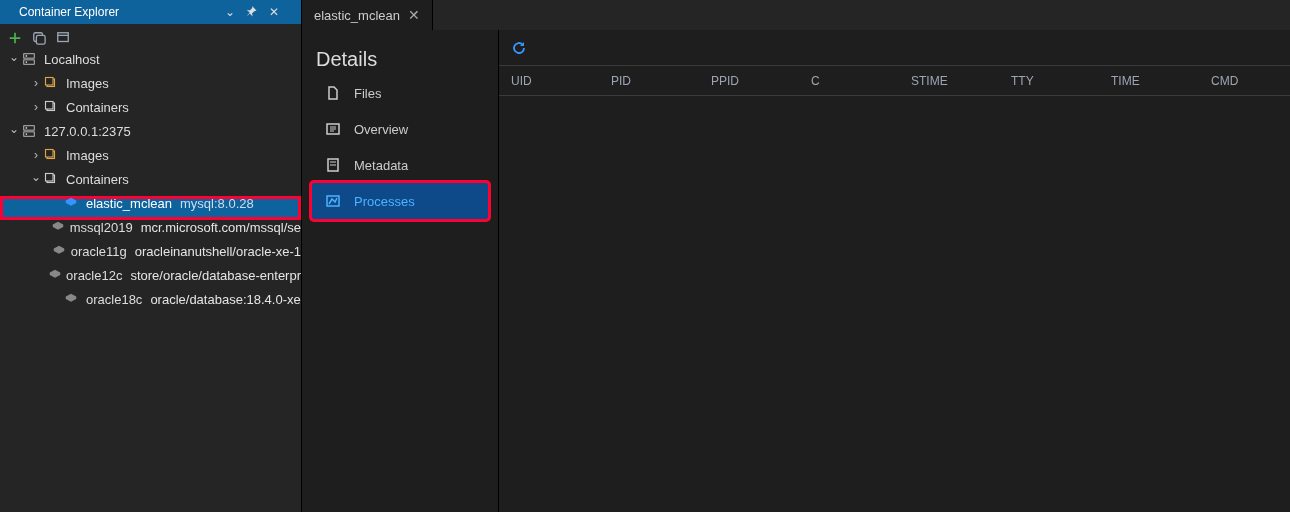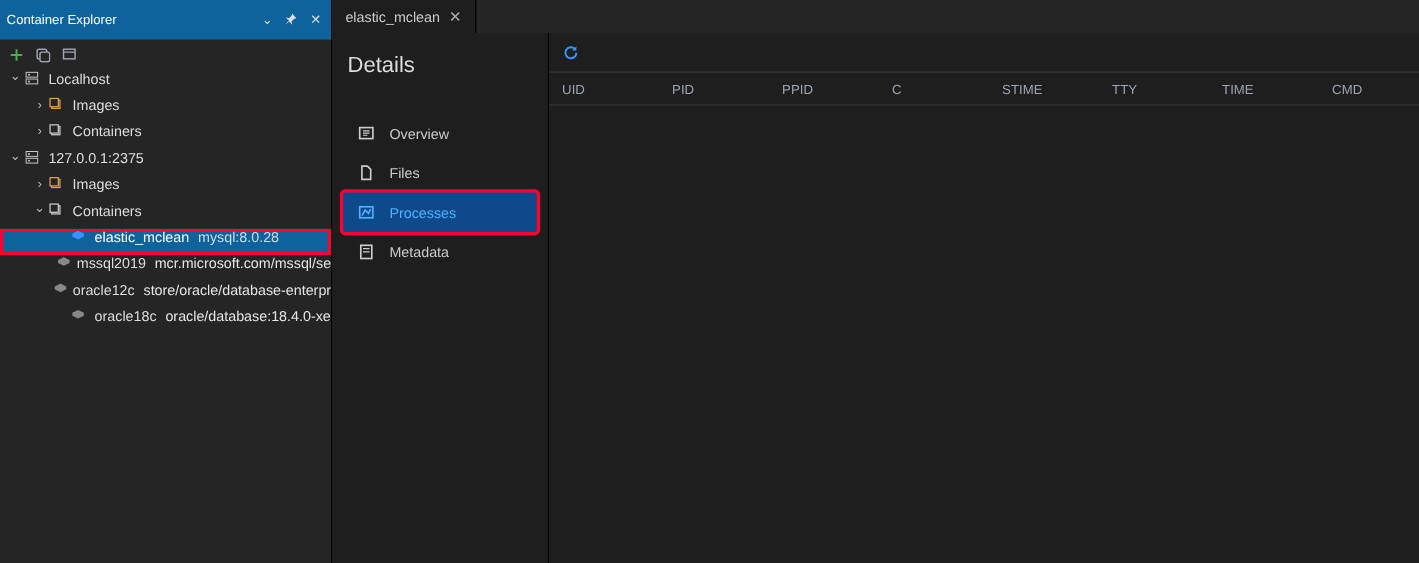--- a/index.html
+++ b/index.html
@@ -1,21 +1,21 @@
 <!DOCTYPE html>
 <html><head>
 <meta charset="utf-8">
 <style>
   * { box-sizing: border-box; margin: 0; padding: 0; }
   html, body { width: 1290px; height: 512px; overflow: hidden; font-family: "Segoe UI", Arial, sans-serif; font-size: 13px; background: #1e1e1e; color: #ccc; }
   .app { display: flex; width: 100%; height: 100%; }
 
   
   .sidebar { width: 302px; background: #252526; display: flex; flex-direction: column; border-right: 1px solid #000; }
-  .sb-title { height: 36px; background: #0e639c; color: #fff; display: flex; align-items: center; padding: 0 6px; font-size: 12px; justify-content: space-between; }
+  .sb-title { height: 24px; background: #0e639c; color: #fff; display: flex; align-items: center; padding: 0 19px; font-size: 12px; justify-content: space-between; }
   .sb-title-text { flex: 1; }
   .sb-title-icons { display: flex; gap: 6px; align-items: center; }
   .sb-title-icons .ico { width: 16px; height: 16px; display:flex; align-items:center; justify-content:center; color:#ddd; }
   .sb-toolbar { height: 28px; display: flex; align-items: center; padding: 0 8px; gap: 10px; color:#9da5b4; }
   .sb-tree { flex: 1; overflow: hidden; }
 
   .tree-row { height: 24px; display: flex; align-items: flex-start; white-space: nowrap; overflow: hidden; }
   .tree-row .arrow { width: 16px; text-align: center; color: #bbb; font-size: 12px;}
   .tree-row .spacer { display:inline-block; }
   .tree-row .node-ico { width: 18px; text-align:center; margin-right:4px; }
@@ -31,21 +31,21 @@
   
   .editor { flex: 1; display: flex; flex-direction: column; background: #1e1e1e; }
   .tabbar { height: 30px; background: #252526; display: flex; align-items: stretch; }
   .tab { display: flex; align-items: center; gap: 8px; padding: 0 12px; background: #1e1e1e; border-right: 1px solid #000; color: #ccc; font-size: 13px; }
   .tab .close { color: #aaa; font-size: 14px; }
 
   .content { flex: 1; display: flex; }
 
   
   .details { width: 197px; padding: 18px 10px; border-right: 1px solid #000; }
-  .details-h1 { color: #ddd; font-size: 20px; font-weight: 400; margin-bottom: 32px; padding-left: 4px;}
+  .details-h1 { color: #ddd; font-size: 20px; font-weight: 400; margin-bottom: 4px; padding-left: 4px;}
   .nav-item { height: 36px; display: flex; align-items: center; gap: 12px; padding: 0 12px; color: #ccc; border-radius: 2px;}
   .nav-item .ni-ico { width: 18px; display:flex; justify-content:center; }
   .nav-item.selected { background: #0e4a8a; color: #4db2ff; }
   .nav-item.selected.highlight-box { box-shadow: 0 0 0 3px #ff0033; }
 
   
   .pane { flex: 1; display:flex; flex-direction:column; }
   .pane-toolbar { height: 36px; display:flex; align-items:center; padding: 0 12px; border-bottom: 1px solid #3a3a3a;}
   .refresh-ico { color: #3794ff; }
   .table { width: 100%; }
@@ -186,20 +186,30 @@
         <span class="label">mssql2019</span>
         <span class="label2">mcr.microsoft.com/mssql/se</span>
       </div>
       <div class="tree-row">
         <span class="spacer" style="width:64px;"></span>
         <span class="node-ico" style="color:#888;">
           <svg width="14" height="14" viewBox="0 0 16 16">
               <path fill="currentColor" d="M8 2l6 3v3l-6 3-6-3V5z"></path>
             </svg>
         </span>
+        <span class="label">oracle11g</span>
+        <span class="label2">oracleinanutshell/oracle-xe-1</span>
+      </div>
+      <div class="tree-row">
+        <span class="spacer" style="width:64px;"></span>
+        <span class="node-ico" style="color:#888;">
+          <svg width="14" height="14" viewBox="0 0 16 16">
+              <path fill="currentColor" d="M8 2l6 3v3l-6 3-6-3V5z"></path>
+            </svg>
+        </span>
         <span class="label">oracle12c</span>
         <span class="label2">store/oracle/database-enterpr</span>
       </div>
       <div class="tree-row">
         <span class="spacer" style="width:64px;"></span>
         <span class="node-ico" style="color:#888;">
           <svg width="14" height="14" viewBox="0 0 16 16">
               <path fill="currentColor" d="M8 2l6 3v3l-6 3-6-3V5z"></path>
             </svg>
         </span>
@@ -217,54 +227,54 @@
       </div>
     </div>
     <div class="content">
 
       <div class="details">
         <div class="details-h1">Details</div>
 
         <div class="nav-item">
           <span class="ni-ico">
             <svg width="16" height="16" viewBox="0 0 16 16">
+                <path fill="none" stroke="currentColor" stroke-width="1.5" d="M4 2h5l3 3v9H4z"></path>
+              </svg>
+          </span>
+          <span>Files</span>
+        </div>
+        <div class="nav-item">
+          <span class="ni-ico">
+            <svg width="16" height="16" viewBox="0 0 16 16">
                 <rect x="2" y="3" width="12" height="10" fill="none" stroke="currentColor" stroke-width="1.5"></rect>
                 <line x1="5" y1="6" x2="11" y2="6" stroke="currentColor"></line>
                 <line x1="5" y1="8" x2="11" y2="8" stroke="currentColor"></line>
                 <line x1="5" y1="10" x2="9" y2="10" stroke="currentColor"></line>
               </svg>
           </span>
           <span>Overview</span>
         </div>
         <div class="nav-item">
           <span class="ni-ico">
             <svg width="16" height="16" viewBox="0 0 16 16">
-                <path fill="none" stroke="currentColor" stroke-width="1.5" d="M4 2h5l3 3v9H4z"></path>
-              </svg>
-          </span>
-          <span>Files</span>
-        </div>
-        <div class="nav-item selected highlight-box">
-          <span class="ni-ico">
-            <svg width="16" height="16" viewBox="0 0 16 16">
-                <rect x="2" y="3" width="12" height="10" fill="none" stroke="currentColor" stroke-width="1.5"></rect>
-                <polyline points="4,11 7,6 10,9 12,5" fill="none" stroke="currentColor" stroke-width="1.5"></polyline>
-              </svg>
-          </span>
-          <span>Processes</span>
-        </div>
-        <div class="nav-item">
-          <span class="ni-ico">
-            <svg width="16" height="16" viewBox="0 0 16 16">
                 <rect x="3" y="2" width="10" height="12" fill="none" stroke="currentColor" stroke-width="1.5"></rect>
                 <line x1="5" y1="5" x2="11" y2="5" stroke="currentColor"></line>
                 <line x1="5" y1="8" x2="11" y2="8" stroke="currentColor"></line>
               </svg>
           </span>
           <span>Metadata</span>
+        </div>
+        <div class="nav-item selected highlight-box">
+          <span class="ni-ico">
+            <svg width="16" height="16" viewBox="0 0 16 16">
+                <rect x="2" y="3" width="12" height="10" fill="none" stroke="currentColor" stroke-width="1.5"></rect>
+                <polyline points="4,11 7,6 10,9 12,5" fill="none" stroke="currentColor" stroke-width="1.5"></polyline>
+              </svg>
+          </span>
+          <span>Processes</span>
         </div>
       </div>
 
       <div class="pane">
         <div class="pane-toolbar">
           <span class="refresh-ico">
             <svg width="16" height="16" viewBox="0 0 16 16">
                 <path fill="none" stroke="currentColor" stroke-width="1.8" d="M13 8a5 5 0 1 1-1.46-3.54"></path>
                 <path fill="currentColor" d="M13 2v4H9z"></path>
               </svg>

